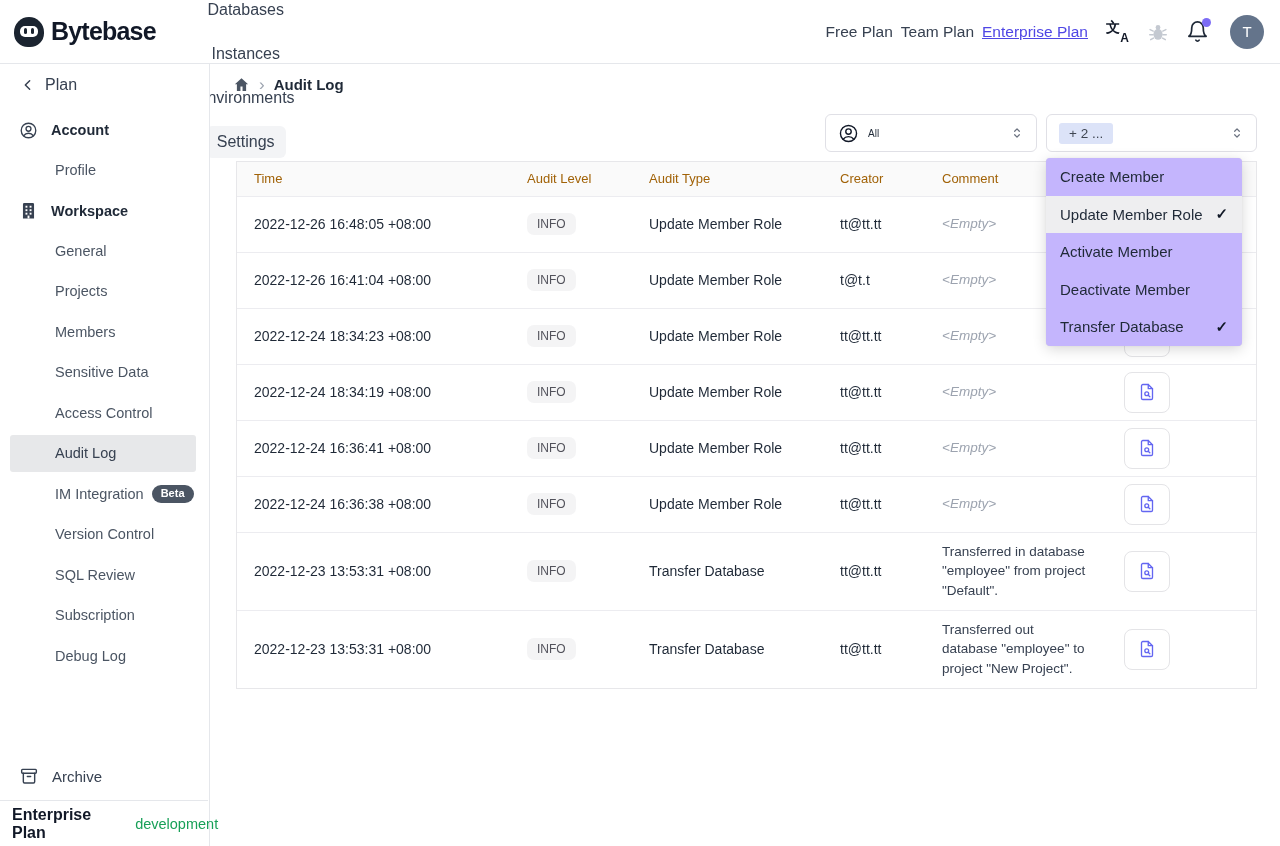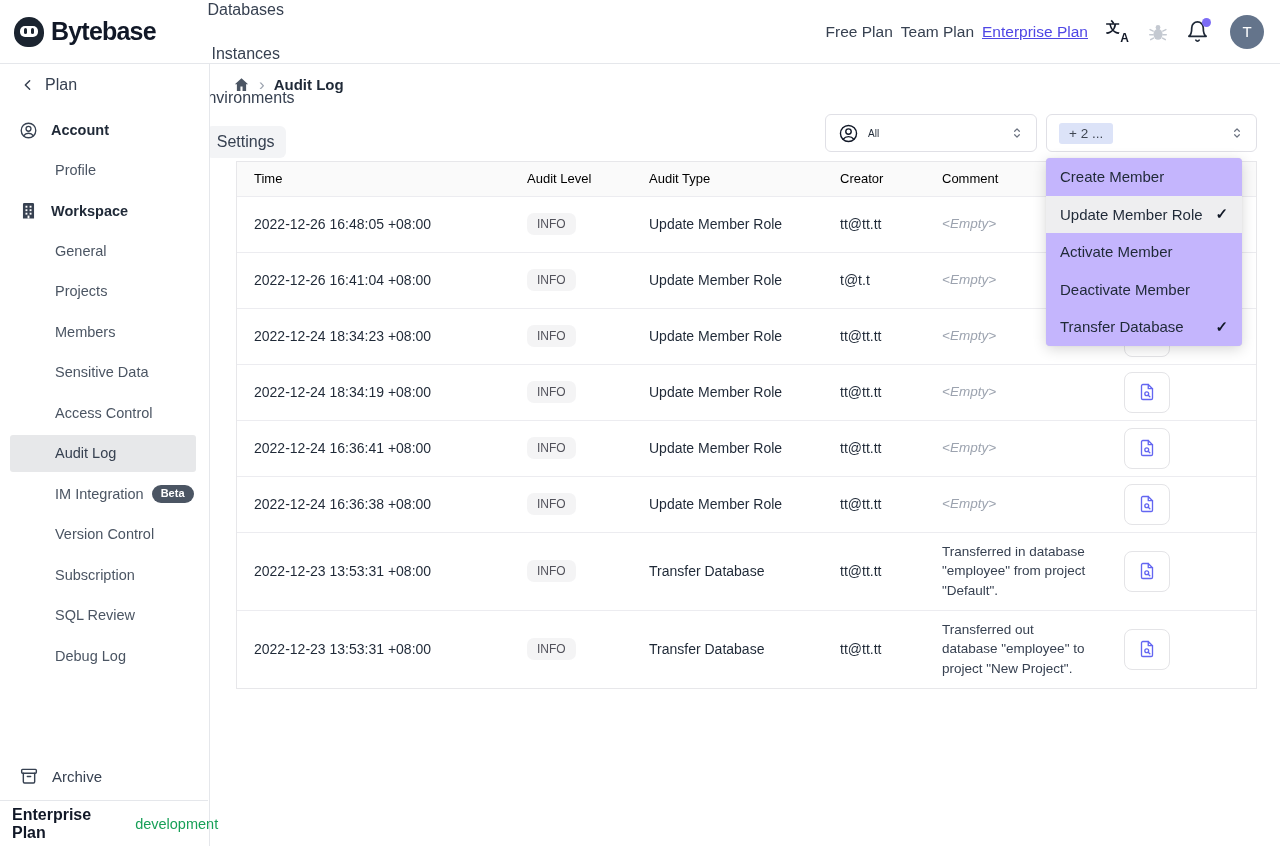--- a/index.html
+++ b/index.html
@@ -57,21 +57,21 @@
 
   
   .popover { position:absolute; left:1046px; top:158px; width:196px; background:#c4b5fd; border-radius:4px; box-shadow:0 3px 14px rgba(0,0,0,0.16), 0 0 1px rgba(0,0,0,0.12); z-index:20; overflow:hidden; }
   .popover .menu-item { height:37.5px; display:flex; align-items:center; padding:0 14px; font-size:15px; color:#1f2937; cursor:pointer; }
   .popover .menu-item.highlighted { background:#eeeef0; }
   .popover .check { margin-left:auto; font-size:15px; font-weight:700; color:#111827; }
 
   
   .table-wrap { margin:9px 23px 0 25px; border:1px solid #e7e7ea; }
   table { width:100%; border-collapse:collapse; table-layout:fixed; }
-  thead th { height:34px; background:#fafafa; font-size:13px; font-weight:400; color:#000000; text-align:left; border-bottom:1px solid #ececf0; }
+  thead th { height:34px; background:#fafafa; font-size:13px; font-weight:400; color:#a16207; text-align:left; border-bottom:1px solid #ececf0; }
   th.c-time, td.c-time { padding-left:17px; }
   tbody tr.sm { height:56px; }
   tbody tr.lg { height:78px; }
   tbody tr + tr td { border-top:1px solid #ececf0; }
   td { font-size:14px; color:#1f2937; vertical-align:middle; }
   .level-pill { display:inline-block; background:#f4f4f5; color:#52525b; font-size:12px; font-weight:500; padding:4px 10px; border-radius:7px; }
   td.c-comment.empty { font-style:italic; color:#9ca3af; }
   td.c-comment { font-size:13.5px; color:#374151; line-height:1.45; padding-right:12px; }
   .detail-btn { width:46px; height:41px; background:#fff; border:1px solid #e4e4e7; border-radius:8px; display:flex; align-items:center; justify-content:center; cursor:pointer; margin-left:22px; }
 </style>
@@ -168,22 +168,22 @@
     <li class="item-row">Projects</li>
     <li class="item-row">Members</li>
     <li class="item-row">Sensitive Data</li>
     <li class="item-row">Access Control</li>
     <li class="item-row active">Audit Log</li>
     <li class="item-row">
       <span>IM Integration</span>
       <span class="beta-badge">Beta</span>
     </li>
     <li class="item-row">Version Control</li>
+    <li class="item-row">SQL Review</li>
     <li class="item-row">Subscription</li>
-    <li class="item-row">SQL Review</li>
     <li class="item-row">Debug Log</li>
   </ul>
   <div class="archive-row">
     <svg width="20" height="20" viewBox="0 0 24 24" fill="none" stroke="#374151" stroke-width="1.7" stroke-linecap="round" stroke-linejoin="round">
         <rect x="3.2" y="4" width="17.6" height="4.6" rx="1"></rect>
         <path d="M5.2 8.6V19a1.4 1.4 0 0 0 1.4 1.4h10.8A1.4 1.4 0 0 0 18.8 19V8.6"></path>
         <line x1="10" y1="12.6" x2="14" y2="12.6"></line>
       </svg>
     <span>Archive</span>
   </div>

